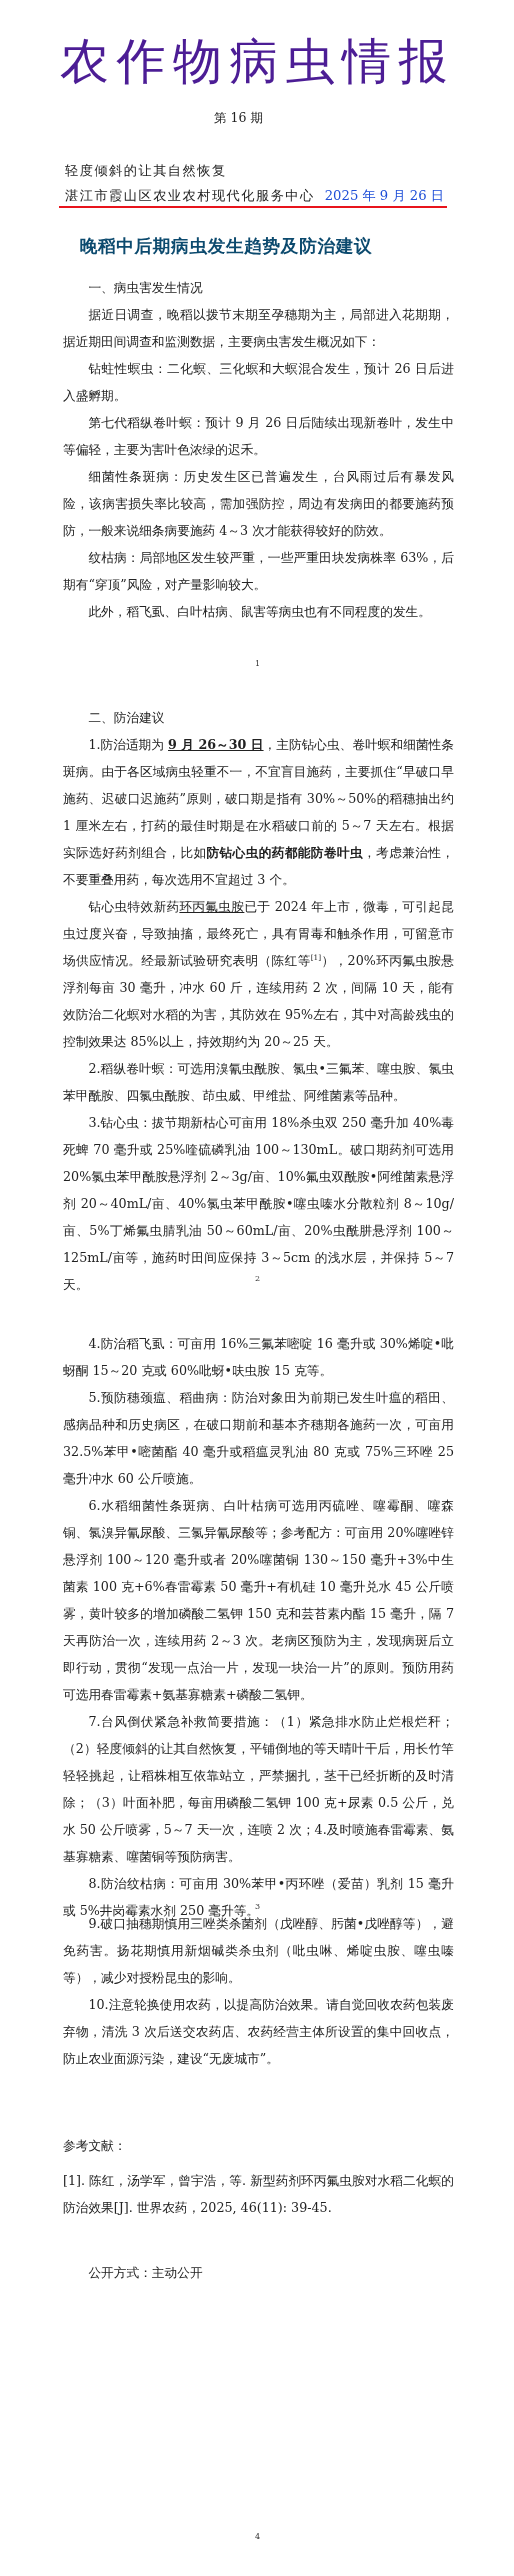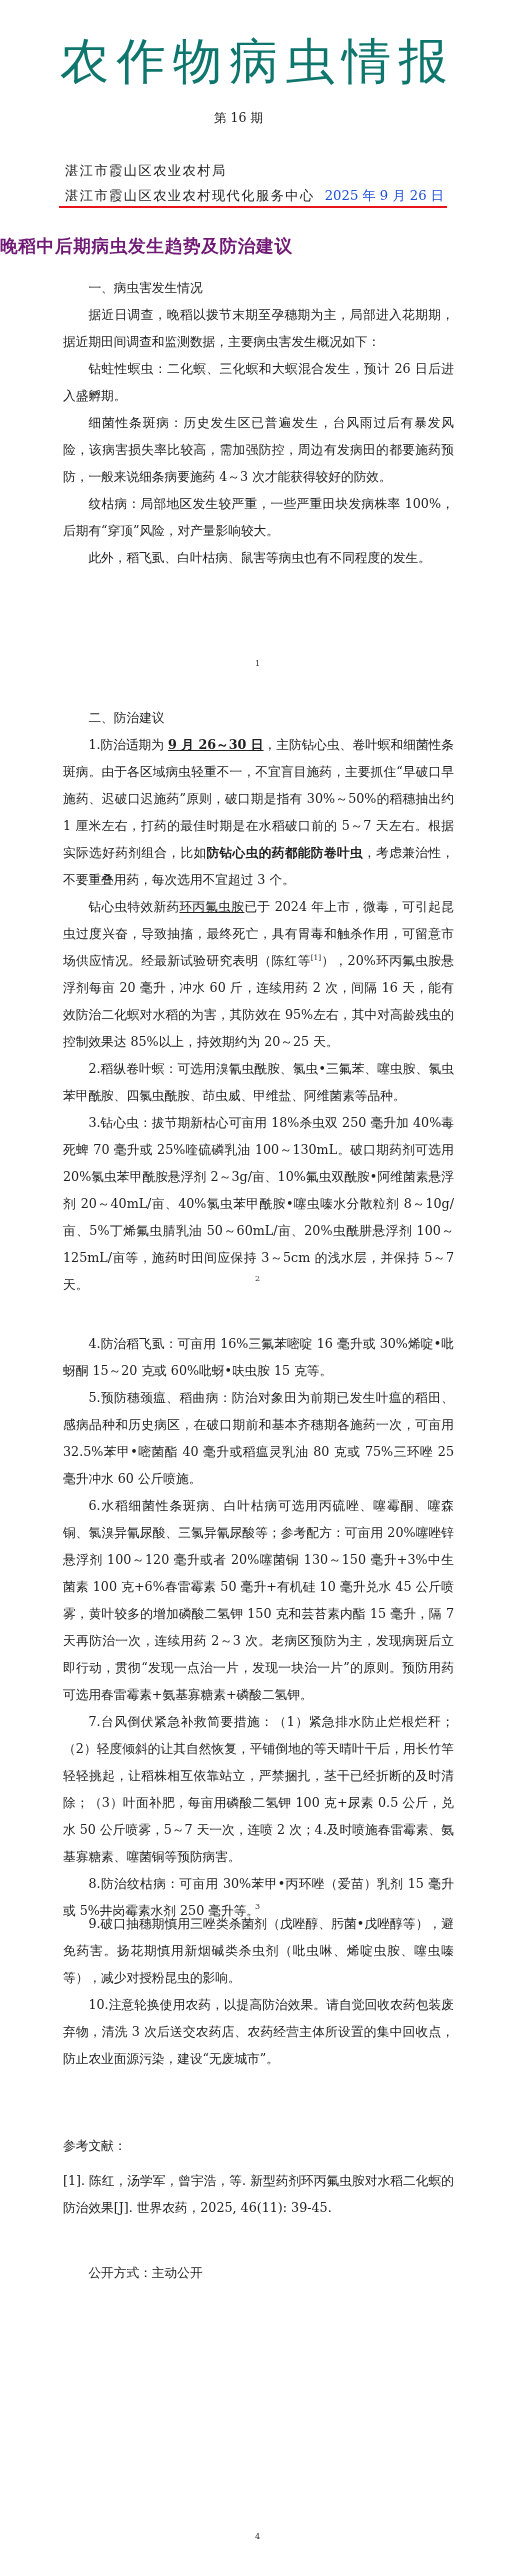--- a/index.html
+++ b/index.html
@@ -1,63 +1,64 @@
 <!DOCTYPE html>
 <html style="font-size:11.8px"><head>
 <meta charset="utf-8">
 <style>
   html, body { margin: 0; padding: 0; background: #ffffff; }
   body { width: 515px; height: 2576px; position: relative; overflow: hidden;
          font-family: "DejaVu Serif", "Liberation Serif", serif; color: #222; }
   .abs { position: absolute; }
   .masthead { left: 0; width: 515px; top: 32px; text-align: center;
-              font-size: 49px; color: #0f766e; letter-spacing: 7.4px; line-height: 59px;
+              font-size: 49px; color: #4c1d95; letter-spacing: 7.4px; line-height: 59px;
               font-family: "DejaVu Serif", serif; }
   .issue { left: 0; width: 477px; top: 110px; text-align: center; font-size: 12.5px; color: #222; }
   .org { left: 65px; font-size: 13.2px; color: #222; letter-spacing: 1.5px; }
   .date { right: 71px; font-size: 13.2px; color: #1d4ed8; }
   .redline { left: 59px; width: 388px; top: 206px; height: 2.2px; background: #e8141c; }
-  .doc-title { left: 0; width: 452px; top: 234px; text-align: left; font-size: 17.6px;
-               font-weight: bold; color: #701a75; letter-spacing: 0.7px; }
+  .doc-title { left: 0; width: 452px; top: 234px; text-align: center; font-size: 17.6px;
+               font-weight: bold; color: #0c4a6e; letter-spacing: 0.7px; }
   .content { left: 63px; width: 391px; font-size: 12.7px; line-height: 27px; color: #222;
              text-align: justify; }
   .p { margin: 0; text-indent: 2em; }
   .p.noindent { text-indent: 0; margin-top: 8px; }
   .h { margin: 0; text-indent: 2em; }
   .pagenum { left: 0; width: 515px; text-align: center; font-size: 8px; color: #333; }
   .u { text-decoration: underline; }
   .b { font-weight: bold; }
   sup { font-size: 7.4px; line-height: 0; }
 </style>
 </head>
 <body>
 
 <div class="abs masthead">农作物病虫情报</div>
 <div class="abs issue">第 16 期</div>
-<div class="abs org" style="top:162px">湛江市霞山区农业农村局</div>
+<div class="abs org" style="top:162px">轻度倾斜的让其自然恢复</div>
 <div class="abs org" style="top:187px">湛江市霞山区农业农村现代化服务中心</div>
 <div class="abs date" style="top:187px">2025 年 9 月 26 日</div>
 <div class="abs redline"></div>
 
 <div class="abs doc-title">晚稻中后期病虫发生趋势及防治建议</div>
 
 <div class="abs content" style="top:274px">
   <p class="h">一、病虫害发生情况</p>
   <p class="p">据近日调查，晚稻以拨节末期至孕穗期为主，局部进入花期期，据近期田间调查和监测数据，主要病虫害发生概况如下：</p>
   <p class="p">钻蛀性螟虫：二化螟、三化螟和大螟混合发生，预计 26 日后进入盛孵期。</p>
+  <p class="p">第七代稻纵卷叶螟：预计 9 月 26 日后陆续出现新卷叶，发生中等偏轻，主要为害叶色浓绿的迟禾。</p>
   <p class="p">细菌性条斑病：历史发生区已普遍发生，台风雨过后有暴发风险，该病害损失率比较高，需加强防控，周边有发病田的都要施药预防，一般来说细条病要施药 4～3 次才能获得较好的防效。</p>
-  <p class="p">纹枯病：局部地区发生较严重，一些严重田块发病株率 100%，后期有“穿顶”风险，对产量影响较大。</p>
+  <p class="p">纹枯病：局部地区发生较严重，一些严重田块发病株率 63%，后期有“穿顶”风险，对产量影响较大。</p>
   <p class="p">此外，稻飞虱、白叶枯病、鼠害等病虫也有不同程度的发生。</p>
 </div>
 <div class="abs pagenum" style="top:659px">1</div>
 
 <div class="abs content" style="top:704px">
   <p class="h">二、防治建议</p>
   <p class="p"><span>1.防治适期为 </span><span class="u b">9 月 26～30 日</span><span>，主防钻心虫、卷叶螟和细菌性条斑病。由于各区域病虫轻重不一，不宜盲目施药，主要抓住“早破口早施药、迟破口迟施药”原则，破口期是指有 30%～50%的稻穗抽出约 1 厘米左右，打药的最佳时期是在水稻破口前的 5～7 天左右。根据实际选好药剂组合，比如</span><span class="b">防钻心虫的药都能防卷叶虫</span><span>，考虑兼治性，不要重叠用药，每次选用不宜超过 3 个。</span></p>
-  <p class="p"><span>钻心虫特效新药</span><span class="u">环丙氟虫胺</span><span>已于 2024 年上市，微毒，可引起昆虫过度兴奋，导致抽搐，最终死亡，具有胃毒和触杀作用，可留意市场供应情况。经最新试验研究表明（陈红等</span><sup>[1]</sup><span>），20%环丙氟虫胺悬浮剂每亩 20 毫升，冲水 60 斤，连续用药 2 次，间隔 16 天，能有效防治二化螟对水稻的为害，其防效在 95%左右，其中对高龄残虫的控制效果达 85%以上，持效期约为 20～25 天。</span></p>
+  <p class="p"><span>钻心虫特效新药</span><span class="u">环丙氟虫胺</span><span>已于 2024 年上市，微毒，可引起昆虫过度兴奋，导致抽搐，最终死亡，具有胃毒和触杀作用，可留意市场供应情况。经最新试验研究表明（陈红等</span><sup>[1]</sup><span>），20%环丙氟虫胺悬浮剂每亩 30 毫升，冲水 60 斤，连续用药 2 次，间隔 10 天，能有效防治二化螟对水稻的为害，其防效在 95%左右，其中对高龄残虫的控制效果达 85%以上，持效期约为 20～25 天。</span></p>
   <p class="p">2.稻纵卷叶螟：可选用溴氰虫酰胺、氯虫•三氟苯、噻虫胺、氯虫苯甲酰胺、四氯虫酰胺、茚虫威、甲维盐、阿维菌素等品种。</p>
   <p class="p">3.钻心虫：拔节期新枯心可亩用 18%杀虫双 250 毫升加 40%毒死蜱 70 毫升或 25%喹硫磷乳油 100～130mL。破口期药剂可选用 20%氯虫苯甲酰胺悬浮剂 2～3g/亩、10%氟虫双酰胺•阿维菌素悬浮剂 20～40mL/亩、40%氯虫苯甲酰胺•噻虫嗪水分散粒剂 8～10g/亩、5%丁烯氟虫腈乳油 50～60mL/亩、20%虫酰肼悬浮剂 100～125mL/亩等，施药时田间应保持 3～5cm 的浅水层，并保持 5～7 天。</p>
 </div>
 <div class="abs pagenum" style="top:1274px">2</div>
 
 <div class="abs content" style="top:1330px">
   <p class="p">4.防治稻飞虱：可亩用 16%三氟苯嘧啶 16 毫升或 30%烯啶•吡蚜酮 15～20 克或 60%吡蚜•呋虫胺 15 克等。</p>
   <p class="p">5.预防穗颈瘟、稻曲病：防治对象田为前期已发生叶瘟的稻田、感病品种和历史病区，在破口期前和基本齐穗期各施药一次，可亩用 32.5%苯甲•嘧菌酯 40 毫升或稻瘟灵乳油 80 克或 75%三环唑 25 毫升冲水 60 公斤喷施。</p>
   <p class="p">6.水稻细菌性条斑病、白叶枯病可选用丙硫唑、噻霉酮、噻森铜、氯溴异氰尿酸、三氯异氰尿酸等；参考配方：可亩用 20%噻唑锌悬浮剂 100～120 毫升或者 20%噻菌铜 130～150 毫升+3%中生菌素 100 克+6%春雷霉素 50 毫升+有机硅 10 毫升兑水 45 公斤喷雾，黄叶较多的增加磷酸二氢钾 150 克和芸苔素内酯 15 毫升，隔 7 天再防治一次，连续用药 2～3 次。老病区预防为主，发现病斑后立即行动，贯彻“发现一点治一片，发现一块治一片”的原则。预防用药可选用春雷霉素+氨基寡糖素+磷酸二氢钾。</p>
   <p class="p">7.台风倒伏紧急补救简要措施：（1）紧急排水防止烂根烂秆；（2）轻度倾斜的让其自然恢复，平铺倒地的等天晴叶干后，用长竹竿轻轻挑起，让稻株相互依靠站立，严禁捆扎，茎干已经折断的及时清除；（3）叶面补肥，每亩用磷酸二氢钾 100 克+尿素 0.5 公斤，兑水 50 公斤喷雾，5～7 天一次，连喷 2 次；4.及时喷施春雷霉素、氨基寡糖素、噻菌铜等预防病害。</p>

